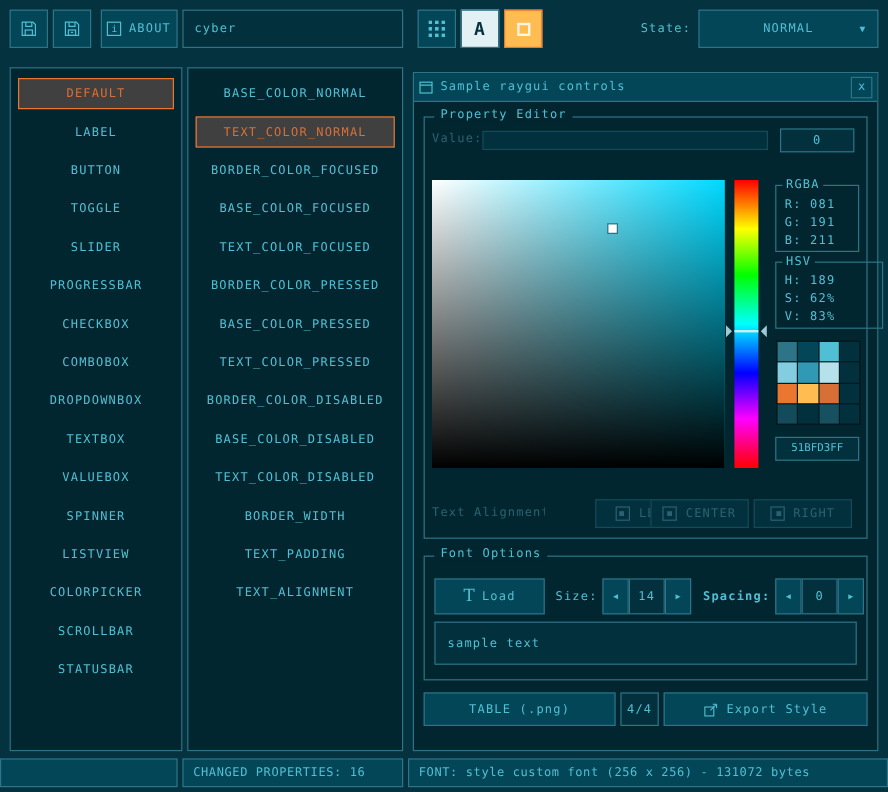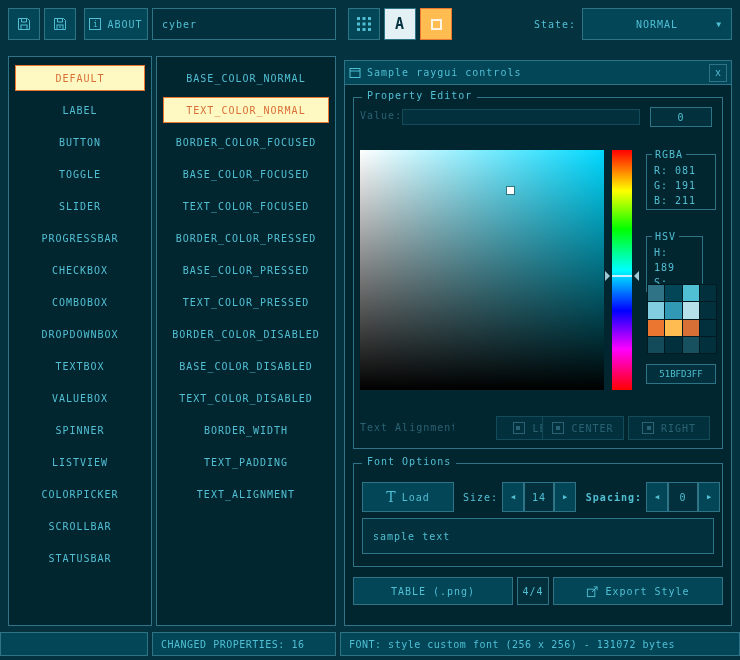--- a/index.html
+++ b/index.html
@@ -56,21 +56,21 @@
   .panel {
     position:absolute; background:#022630; border:1px solid #2f7486; padding-top:2px;
   }
   #controls-panel   { left:8px;   top:56px; width:144px; height:570px; }
   #properties-panel { left:156px; top:56px; width:180px; height:570px; }
   .list-item {
     height:26px; margin:6px 6px 0 6px; border:1px solid transparent;
     display:flex; align-items:center; justify-content:center; cursor:pointer;
     white-space:nowrap; overflow:hidden;
   }
-  .list-item.selected { background:#fef9c3; border-color:#eb7630; color:#d86f36; }
+  .list-item.selected { background:#404040; border-color:#eb7630; color:#d86f36; }
 
   
   #sample-window {
     position:absolute; left:344px; top:60px; width:388px; height:566px;
     background:#022630; border:1px solid #2f7486;
   }
   #titlebar {
     position:absolute; left:0; top:0; right:0; height:24px;
     background:#024658; border-bottom:1px solid #2f7486;
     display:flex; align-items:center; gap:6px; padding:0 4px; cursor:move;
@@ -115,21 +115,21 @@
   #hue-cursor::before, #hue-cursor::after {
     content:""; position:absolute; top:-4px; width:0; height:0;
     border:5px solid transparent;
   }
   #hue-cursor::before { left:-7px; border-left-color:#9fc9d6; }
   #hue-cursor::after  { right:-7px; border-right-color:#9fc9d6; }
 
   .mini-group { position:absolute; border:1px solid #2f7486; padding:8px 7px 0; line-height:15px; }
   .mini-group .group-label { top:-8px; left:5px; padding:0 3px; }
   #rgba-box { left:292px; top:56px;  width:70px; height:56px; }
-  #hsv-box  { left:292px; top:120px; width:57px; height:56px;margin-top:18px; }
+  #hsv-box  { left:292px; top:120px; width:90px; height:56px; }
 
   #swatch-grid {
     position:absolute; left:293px; top:186px; width:70px; height:70px;
     display:grid; grid-template-columns:repeat(4,1fr); grid-template-rows:repeat(4,1fr);
     gap:1px; background:#011a21; border:1px solid #011a21;
   }
   .swatch { cursor:pointer; }
 
   #hex-box { left:292px; top:266px; width:70px; height:20px; font-size:9px; letter-spacing:0; cursor:text; }
 

